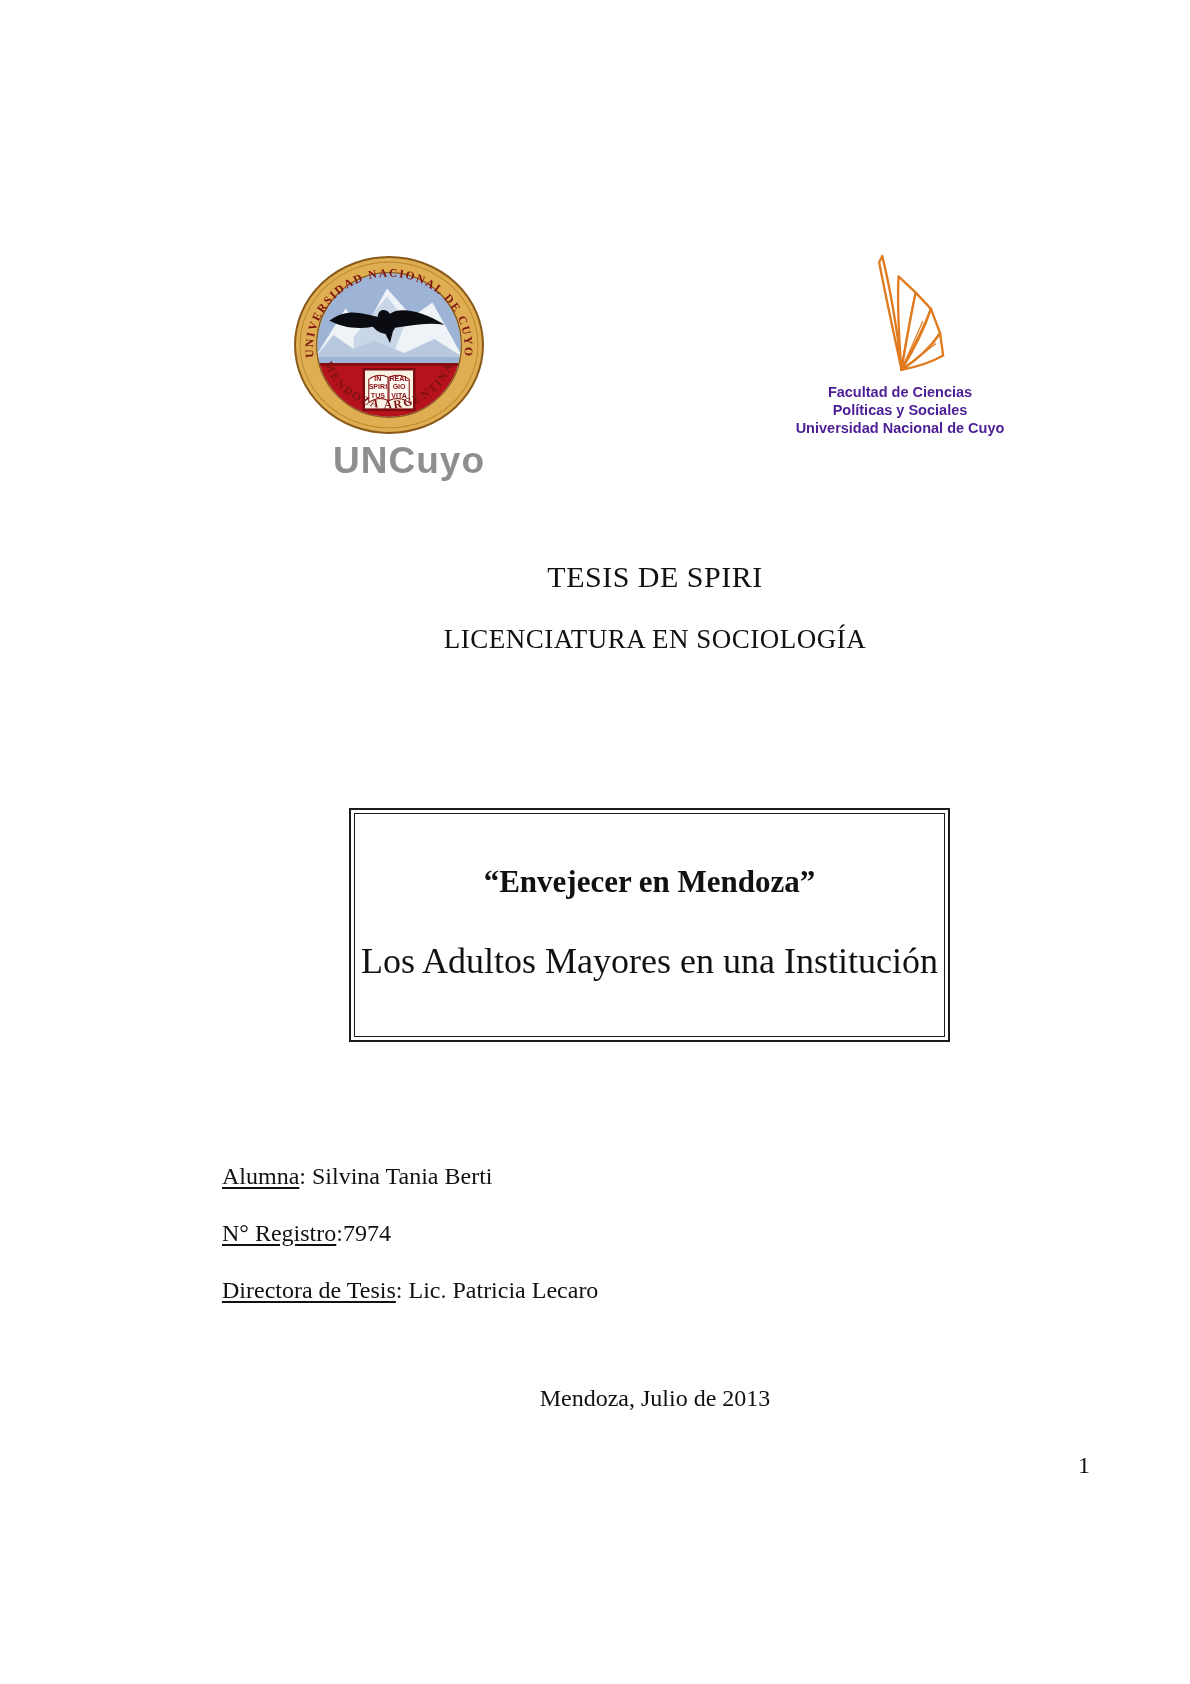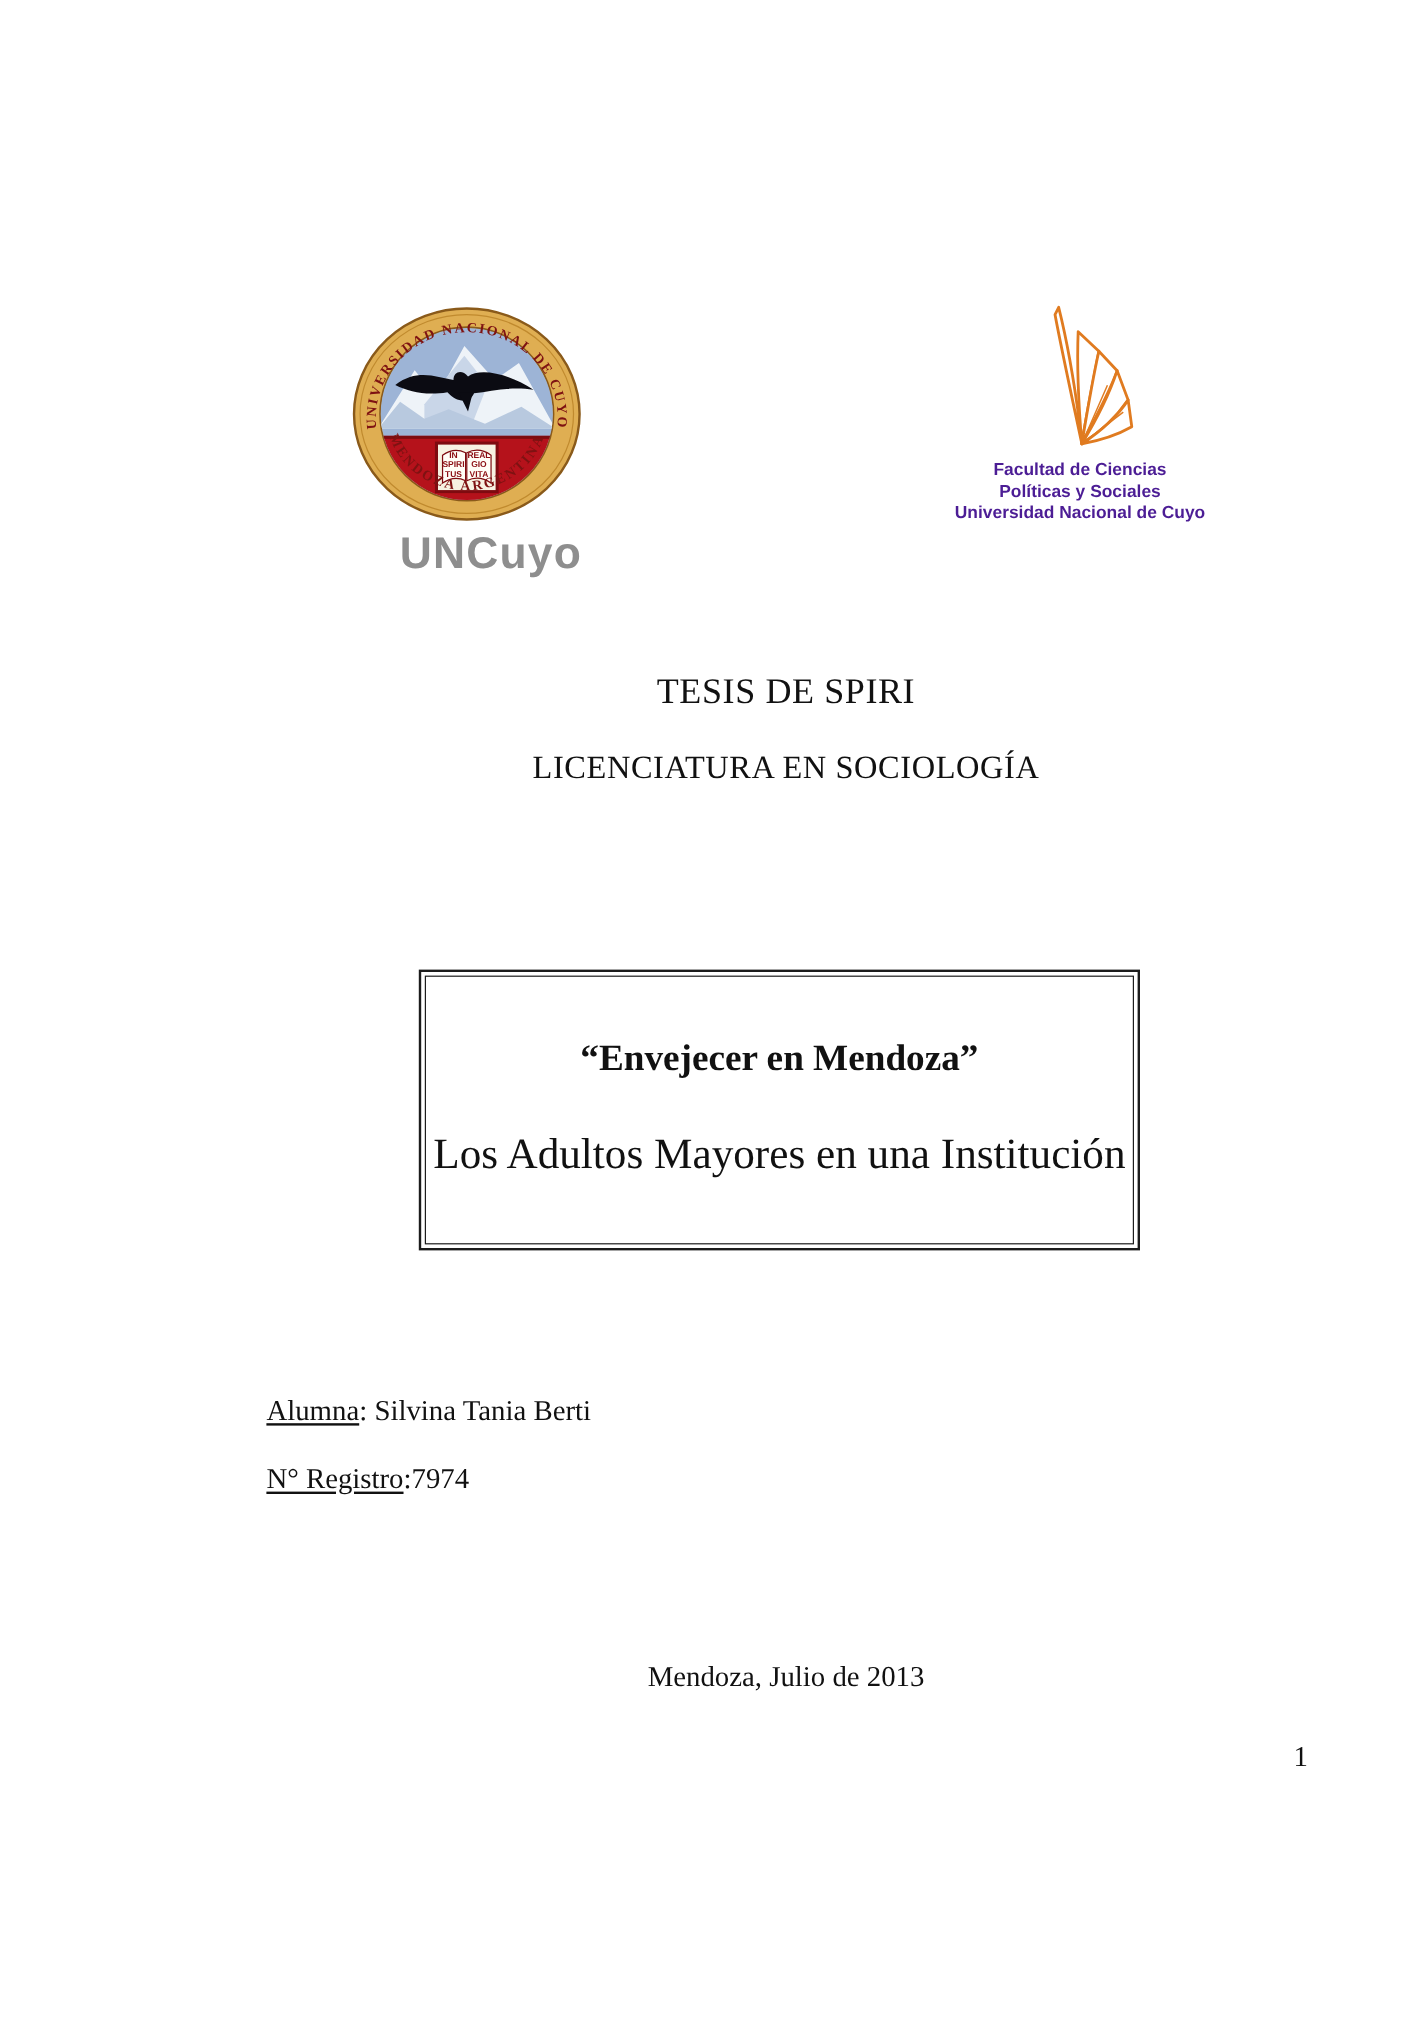--- a/index.html
+++ b/index.html
@@ -144,18 +144,19 @@
   <div class="abs" id="title-box">
     <div id="title-box-inner">
       <div id="thesis-title-line1">“Envejecer en Mendoza”</div>
       <div id="thesis-title-line2">Los Adultos Mayores en una Institución</div>
     </div>
   </div>
 
   <div class="abs" id="details">
     <div class="row"><span class="lbl">Alumna</span><span>: Silvina Tania Berti</span></div>
     <div class="row"><span class="lbl">N° Registro</span><span>:7974</span></div>
+    <div class="row"><span class="lbl">Directora de Tesis</span><span>: Lic. Patricia Lecaro</span></div>
   </div>
 
   <div class="abs center-col" id="place-date">Mendoza, Julio de 2013</div>
   <div class="abs" id="page-number">1</div>
 
 </div>
 
 </body></html>

